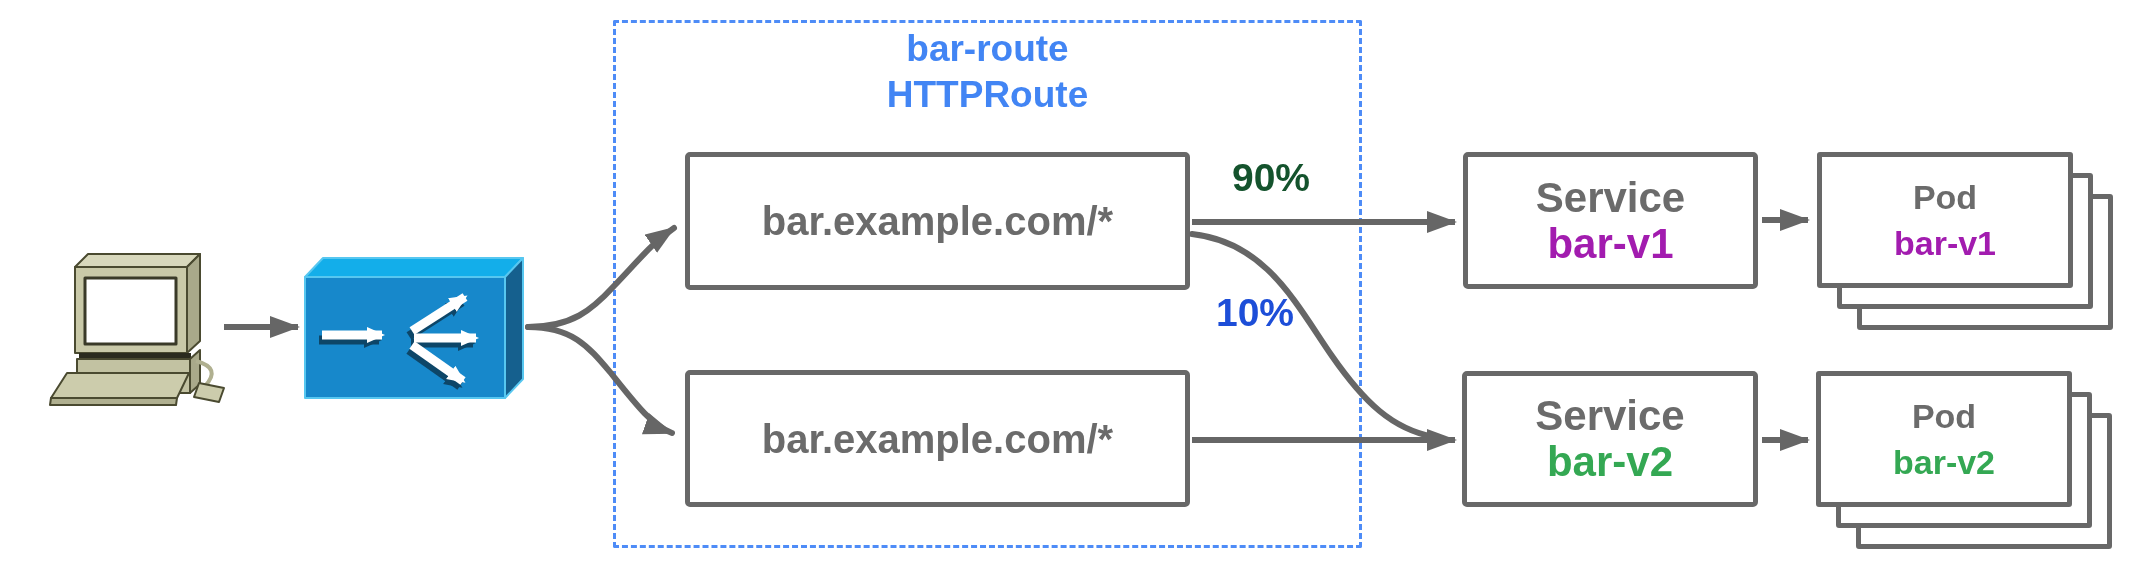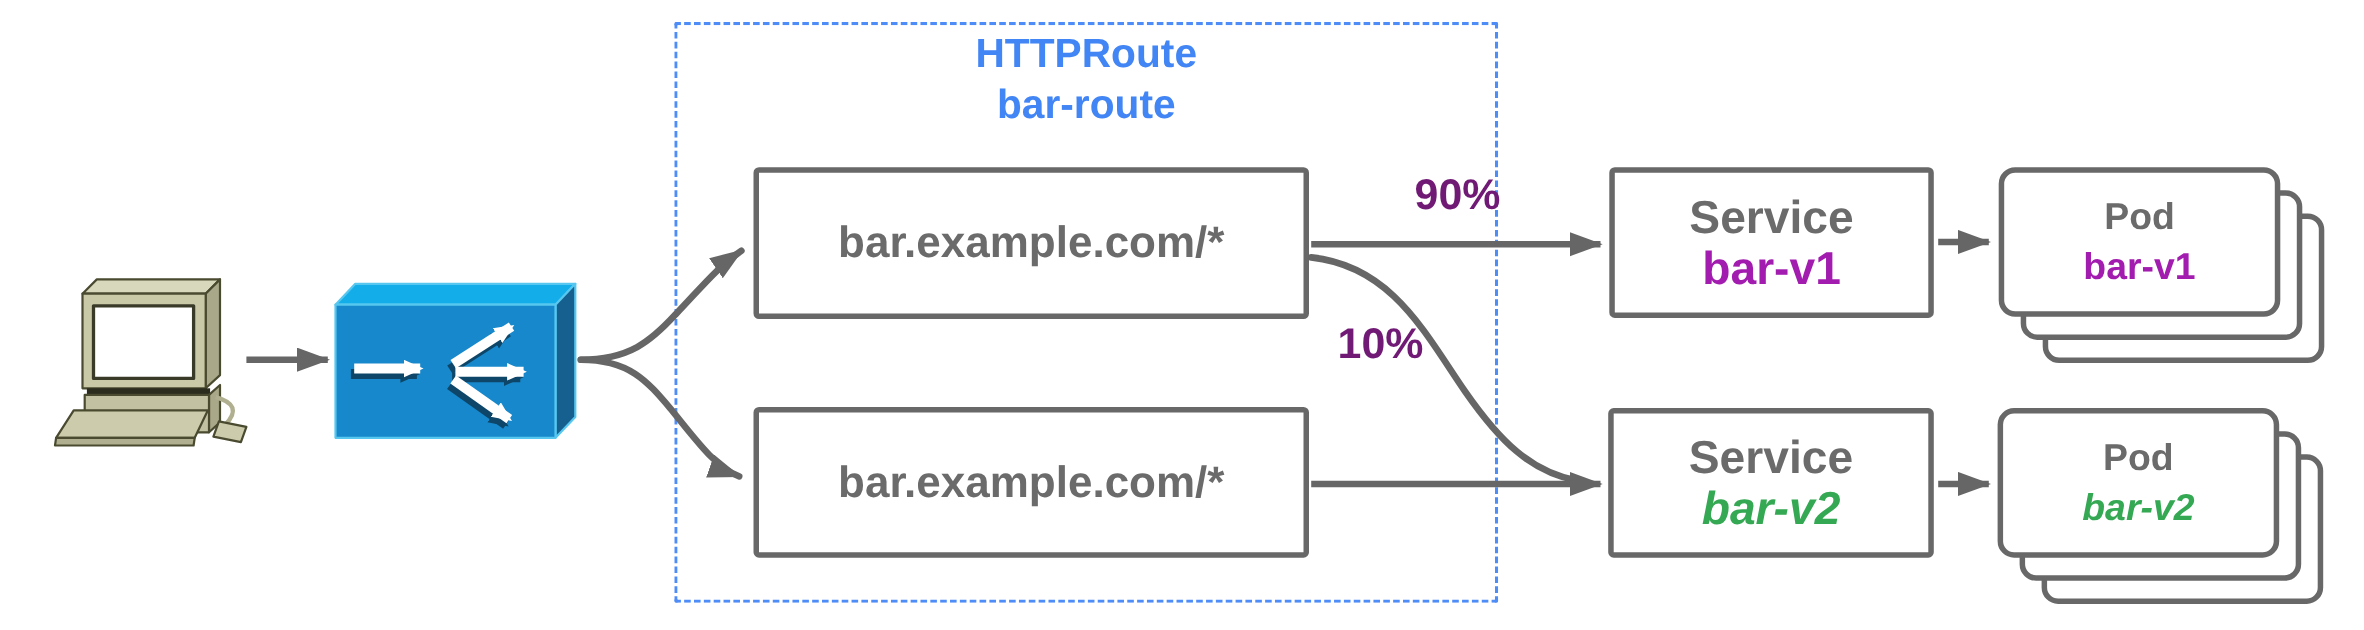--- a/index.html
+++ b/index.html
@@ -37,56 +37,56 @@
   }
   .rule-box{font-size:40px;line-height:46px;}
   .rule1{left:685px;top:152px;width:505px;height:138px;}
   .rule2{left:685px;top:370px;width:505px;height:137px;}
   
   .pct{
     width:160px;height:44px;
     display:flex;align-items:center;justify-content:center;
     font-size:39px;font-weight:bold;
   }
-  .pct-90{left:1245px;top:156px;color:#701a75;}
-  .pct-10{left:1175px;top:291px;color:#701a75;}
+  .pct-90{left:1191px;top:156px;color:#14532d;}
+  .pct-10{left:1175px;top:291px;color:#1d4ed8;}
   
   .svc-box{font-size:42px;line-height:46px;}
   .svc1{left:1463px;top:152px;width:295px;height:137px;}
   .svc2{left:1462px;top:371px;width:296px;height:136px;}
   .accent-blue{color:#a21caf;}
-  .accent-green{color:#34a853;font-style:italic;}
+  .accent-green{color:#34a853;}
   .pod-stack{width:300px;height:180px;}
   .pods1{left:1817px;top:152px;}
   .pods2{left:1816px;top:371px;}
   .pod-card{
     position:absolute;width:256px;height:136px;
-    background:#fff;border:5px solid #686868;border-radius:15px;
+    background:#fff;border:5px solid #686868;border-radius:3px;
     box-sizing:border-box;
   }
   .pod-card.c3{left:40px;top:42px;z-index:1;}
   .pod-card.c2{left:20px;top:21px;z-index:2;}
   .pod-main{
     left:0;top:0;z-index:3;
     display:flex;flex-direction:column;align-items:center;justify-content:center;
     font-size:34px;line-height:46px;font-weight:bold;color:#6b6b6b;text-align:center;
   }
   
   .overlay{left:0;top:0;width:2149px;height:573px;pointer-events:none;z-index:5;}
 </style>
 </head>
 <body>
 
 <div class="canvas">
 
 
   <div class="abs route-group"></div>
   <div class="abs route-title">
+    <div>bar-route</div>
     <div>HTTPRoute</div>
-    <div>bar-route</div>
   </div>
 
   <div class="abs node rule-box rule1">
     <div>bar.example.com/*</div>
   </div>
   <div class="abs node rule-box rule2">
     <div>bar.example.com/*</div>
   </div>
 
   <div class="abs pct pct-90">90%</div>

